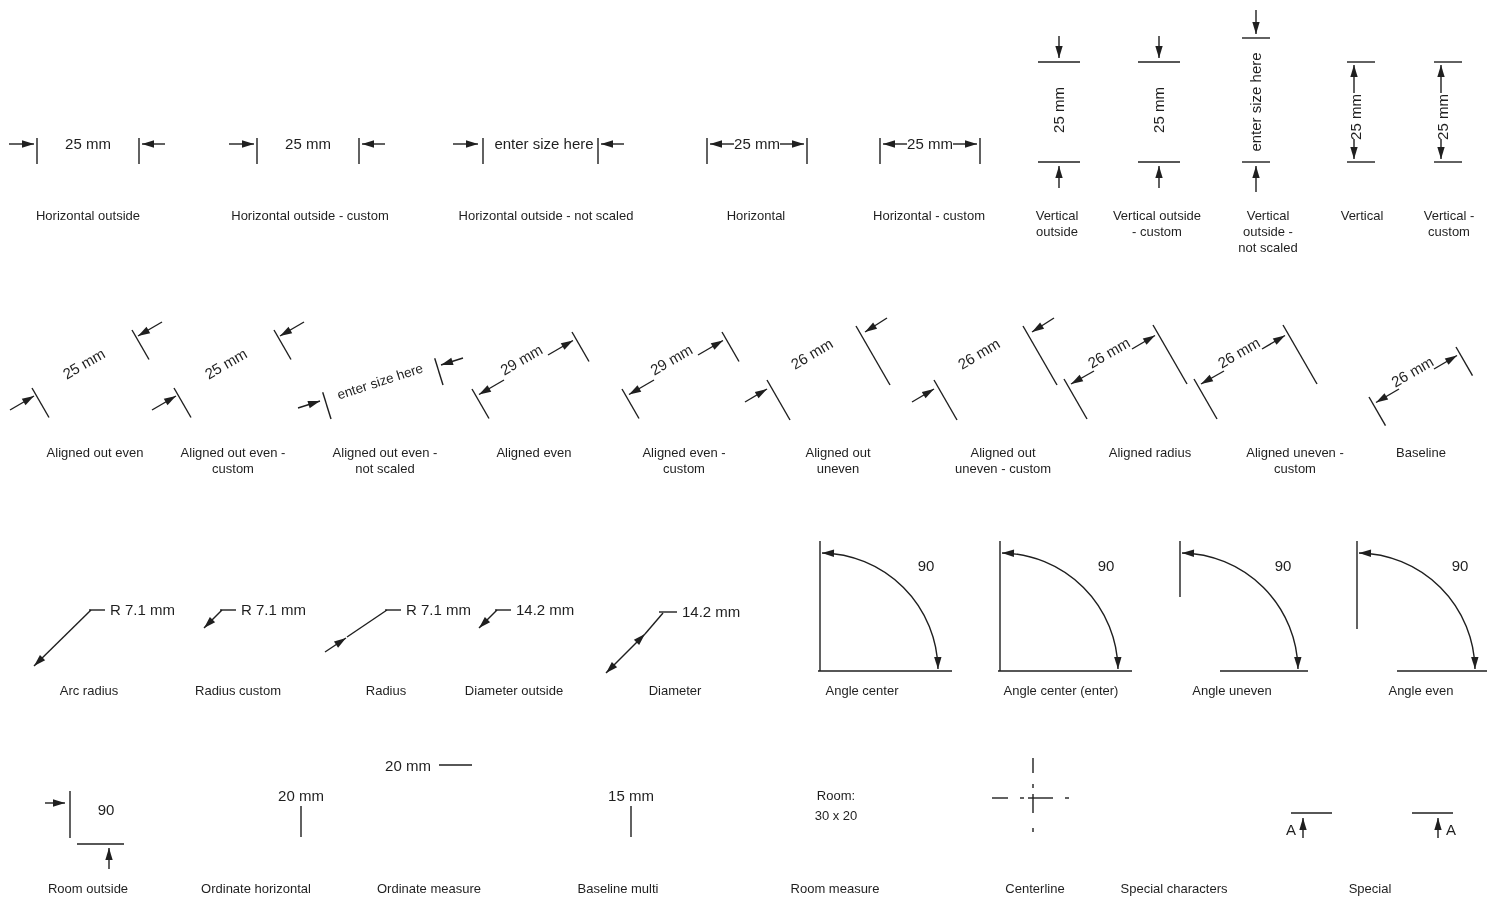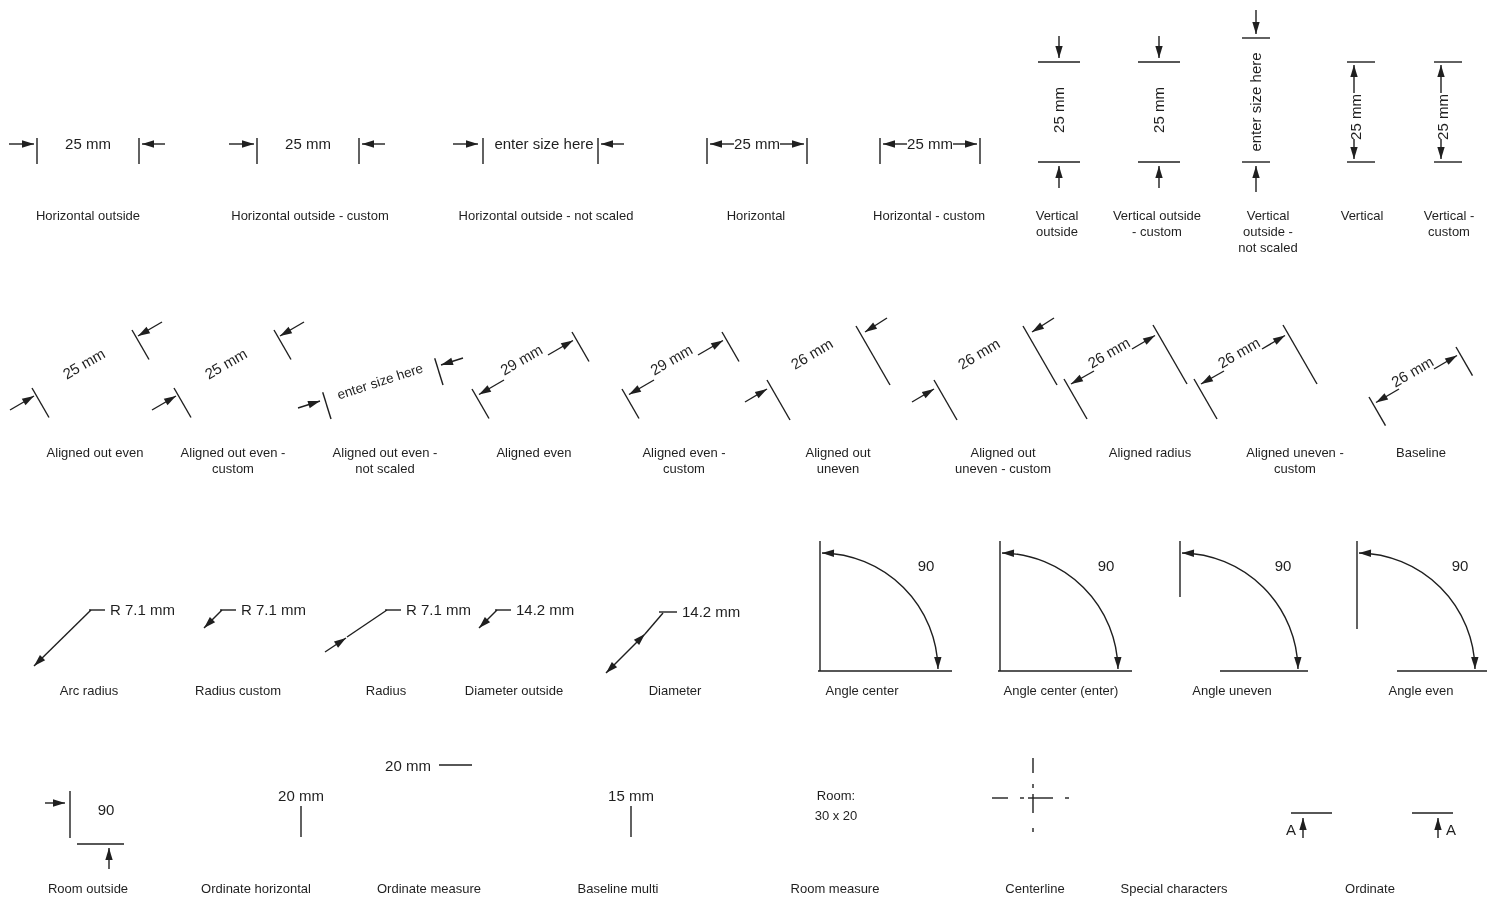--- a/index.html
+++ b/index.html
@@ -345,15 +345,15 @@
     <text x="168" y="30" text-anchor="middle">A</text>
   </svg>
 
   <div class="lbl" style="left:88px;top:881px">Room outside</div>
   <div class="lbl" style="left:256px;top:881px">Ordinate horizontal</div>
   <div class="lbl" style="left:429px;top:881px">Ordinate measure</div>
   <div class="lbl" style="left:618px;top:881px">Baseline multi</div>
   <div class="lbl" style="left:835px;top:881px">Room measure</div>
   <div class="lbl" style="left:1035px;top:881px">Centerline</div>
   <div class="lbl" style="left:1174px;top:881px">Special characters</div>
-  <div class="lbl" style="left:1370px;top:881px">Ordinate</div>
+  <div class="lbl" style="left:1370px;top:881px">Special</div>
 
 </div>
 
 </body></html>

